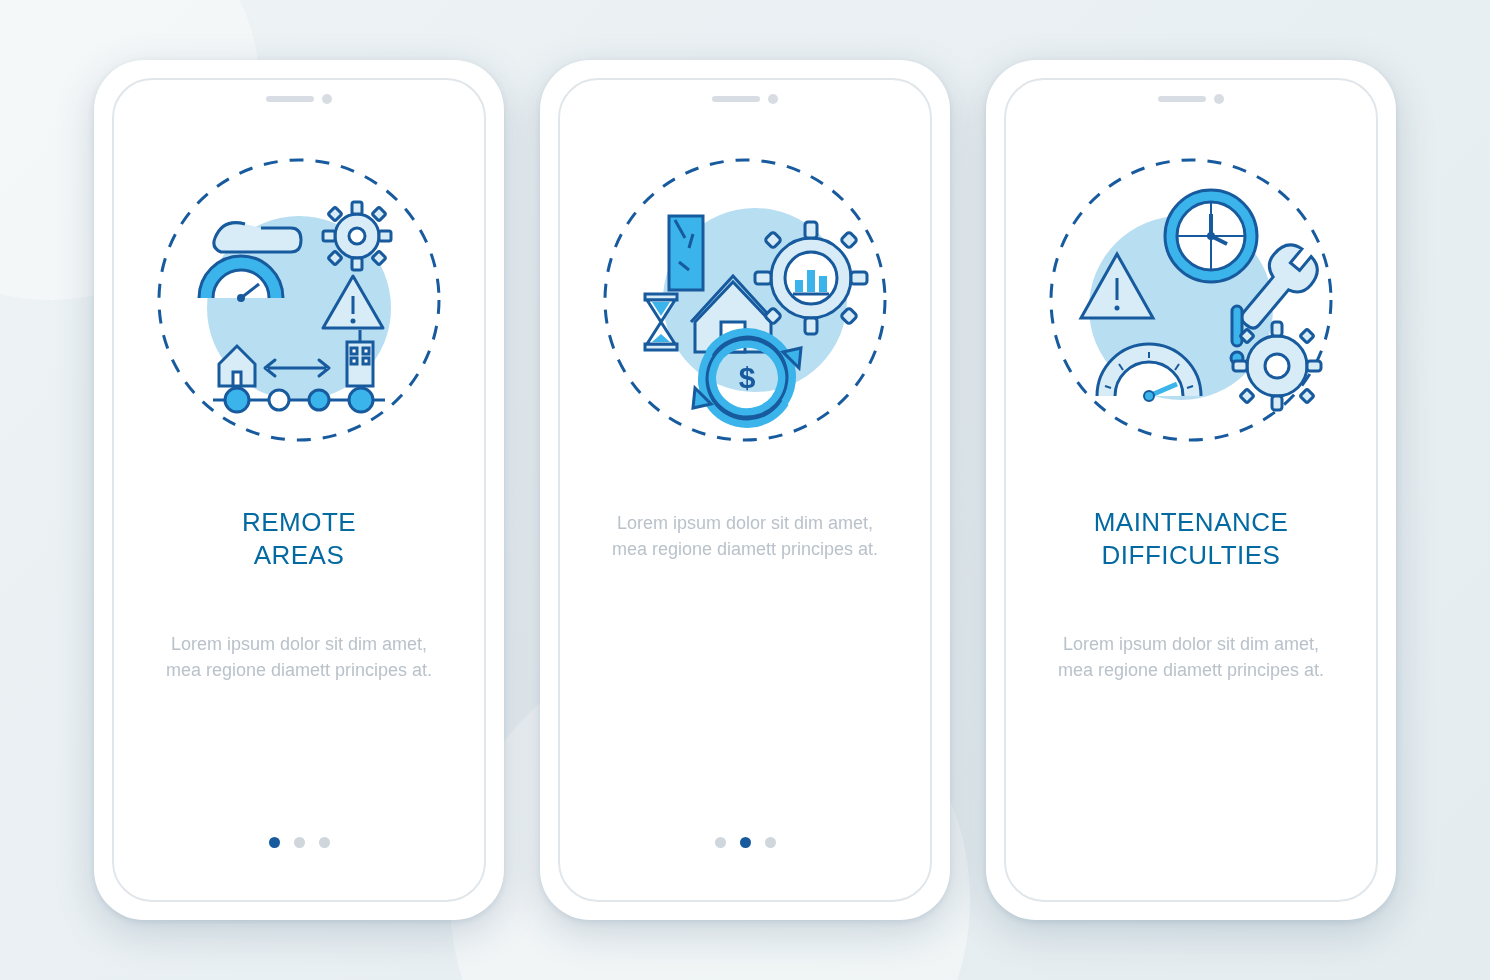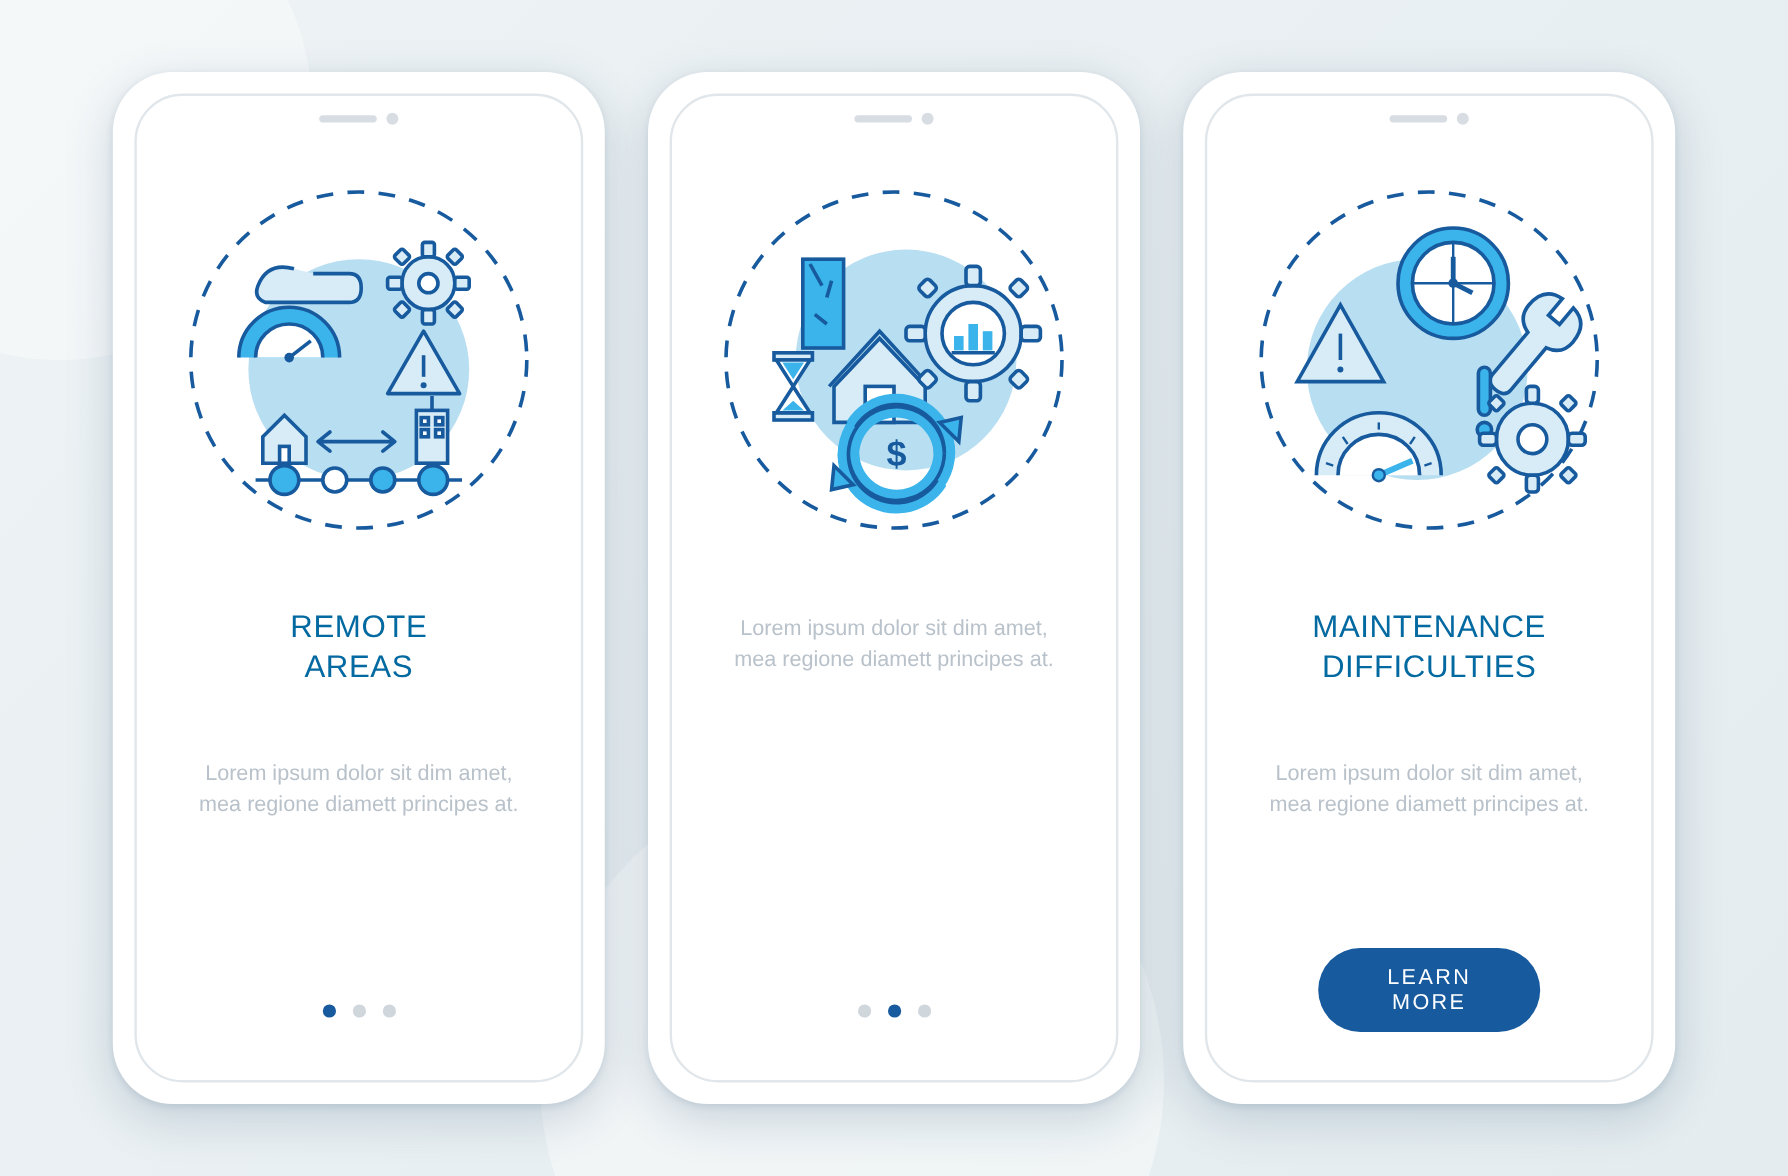--- a/index.html
+++ b/index.html
@@ -314,17 +314,16 @@
               <line x1="44" y1="-10" x2="38" y2="-8"></line>
             </g>
             <line x1="0" y1="0" x2="28" y2="-12" stroke="#3ab4ea" stroke-width="5"></line>
             <circle r="5" fill="#3ab4ea" stroke="#175a9e" stroke-width="2"></circle>
           </g>
         </svg>
       </div>
       <div class="title">MAINTENANCE
 DIFFICULTIES</div>
       <div class="body">Lorem ipsum dolor sit dim amet, mea regione diamett principes at.</div>
-      <button class="cta">LEARN MORE</button>
     </div>
   </div>
 
 </div>
 
 </body></html>

